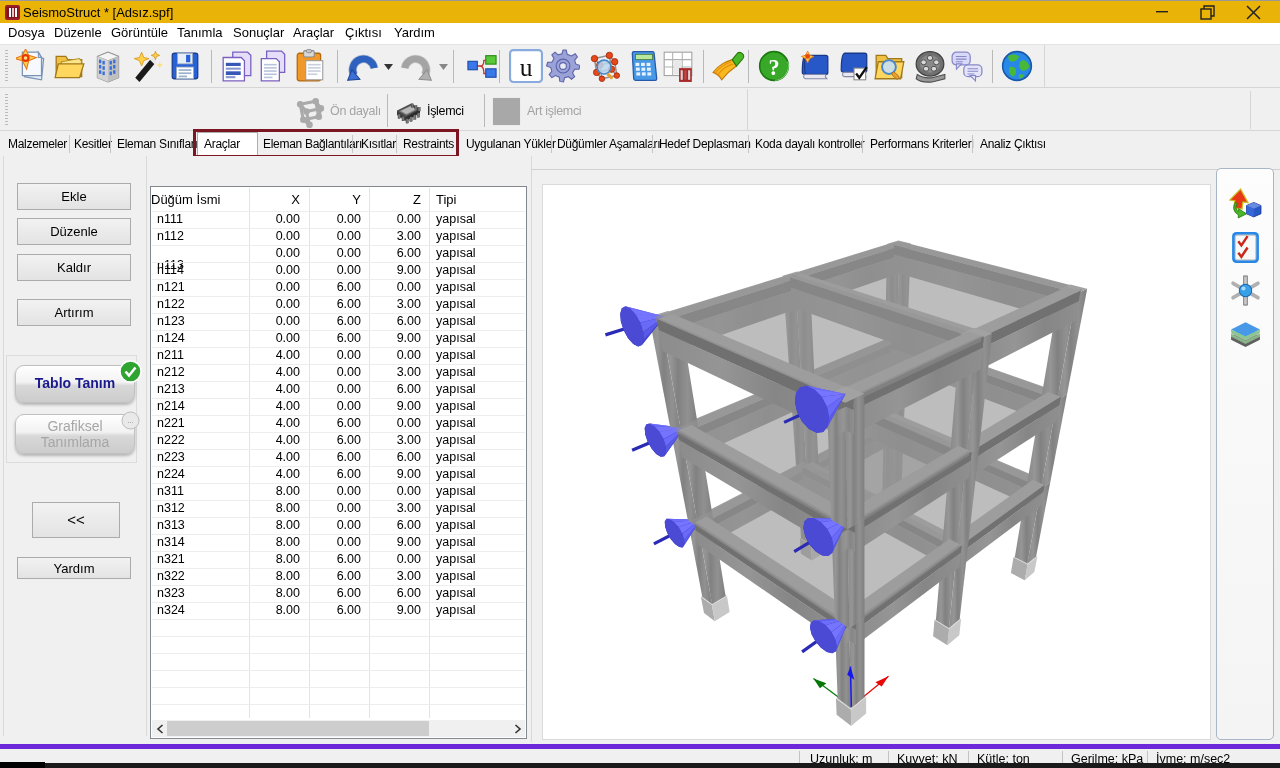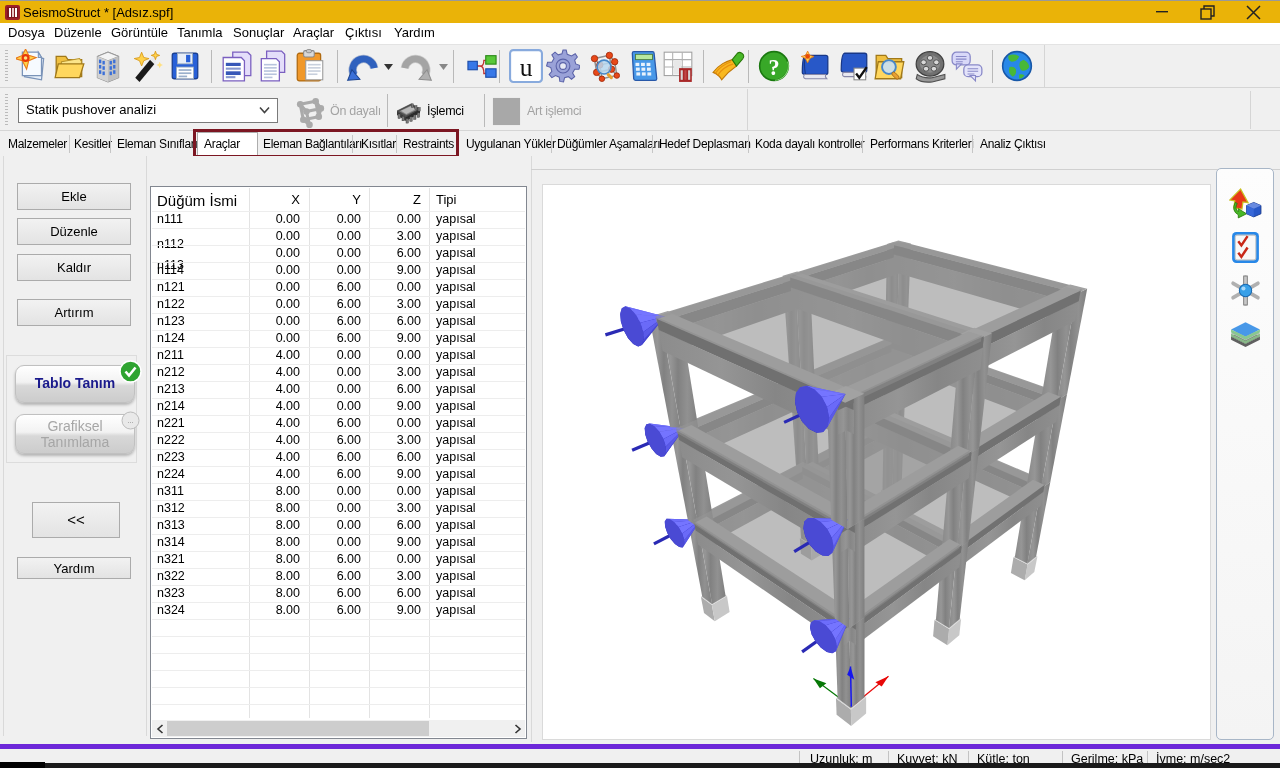--- a/index.html
+++ b/index.html
@@ -300,23 +300,20 @@
 <path d="M8 6 Q14 4 18 7 Q16 12 11 12 Q7 11 8 6 Z" fill="#48b838"></path>
 <path d="M22 10 Q27 12 27.5 17 Q24 22 20 20 Q17 16 19 12 Z" fill="#48b838"></path>
 <path d="M9 17 Q13 16 15 19 Q16 24 12 26 Q7 23 9 17 Z" fill="#48b838"></path>
 <path d="M18 24 Q21 23 23 25 Q21 28 18 28 Z" fill="#48b838"></path>
     </svg>
 <div class="tbsep" style="left:1044px;top:0;height:43px;background:#d5d5d5"></div>
 </div>
 
 <div id="toolbar2">
   <div class="grip" style="top:5px;height:32px"></div>
-  <div id="combo">Statik pushover analizi<svg width="11" height="8" viewBox="0 0 11 8">
-        <path d="M1 1.5 L5.5 6.5 L10 1.5" fill="none" stroke="#444" stroke-width="1.6"></path>
-      </svg></div>
   <svg class="abs" style="left:293px;top:6px" width="33" height="33" viewBox="0 0 32 32">
       <g stroke="#aaaaaa" stroke-width="3" fill="none">
         <path d="M7 9 L22 6 L27 13 L13 16 Z M7 9 L10 24 L25 21 L27 13 M22 6 L25 21 M13 16 L16 29 M10 24 L16 29"></path>
       </g>
 <g fill="#aaaaaa">
         <circle cx="7" cy="9" r="3.2"></circle>
         <circle cx="22" cy="6" r="3.2"></circle>
         <circle cx="27" cy="13" r="3.2"></circle>
         <circle cx="13" cy="16" r="3.2"></circle>
         <circle cx="10" cy="24" r="3.2"></circle>
@@ -402,37 +399,37 @@
   <div class="glossy" style="left:15px;top:258px;width:120px;height:40px"></div>
   <div class="abs" style="left:15px;top:262px;width:120px;text-align:center;font-size:14px;color:#a6a6a6">Grafiksel<br>Tanımlama</div>
   <svg class="abs" style="left:121px;top:255px" width="19" height="19" viewBox="0 0 19 19">
       <circle cx="9.5" cy="9.5" r="8.5" fill="#e9e9e9" stroke="#bbb" stroke-width="1"></circle>
       <text x="9.5" y="12" font-size="8" text-anchor="middle" fill="#888">...</text>
     </svg>
   <div class="btn" style="left:32px;top:346px;width:88px;height:36px;font-size:15px;padding-top:8px">&lt;&lt;</div>
   <div class="btn" style="top:401px;height:22px;padding-top:3px">Yardım</div>
 
   <div id="tablewrap">
-    <div class="cell" style="left:6px;top:5px;font-size:15px">Düğüm İsmi</div>
+    <div class="cell" style="left:0;top:5px;font-size:13px">Düğüm İsmi</div>
 <div class="cell num" style="left:89px;top:5px;width:60px;font-size:13px">X</div>
 <div class="cell num" style="left:150px;top:5px;width:60px;font-size:13px">Y</div>
 <div class="cell num" style="left:210px;top:5px;width:60px;font-size:13px">Z</div>
 <div class="cell" style="left:285px;top:5px;font-size:13px">Tipi</div>
 <div class="vline" style="left:98px;height:530px"></div>
 <div class="vline" style="left:158px;height:530px"></div>
 <div class="vline" style="left:218px;height:530px"></div>
 <div class="vline" style="left:278px;height:530px"></div>
 <div class="hline" style="top:24px"></div>
 <div class="cell" style="left:6px;top:25px">n111</div>
 <div class="cell num" style="left:89px;top:25px;width:60px">0.00</div>
 <div class="cell num" style="left:150px;top:25px;width:60px">0.00</div>
 <div class="cell num" style="left:210px;top:25px;width:60px">0.00</div>
 <div class="cell" style="left:285px;top:25px">yapısal</div>
 <div class="hline" style="top:41px"></div>
-<div class="cell" style="left:6px;top:50px">n112</div>
+<div class="cell" style="left:6px;top:42px">n112</div>
 <div class="cell num" style="left:89px;top:42px;width:60px">0.00</div>
 <div class="cell num" style="left:150px;top:42px;width:60px">0.00</div>
 <div class="cell num" style="left:210px;top:42px;width:60px">3.00</div>
 <div class="cell" style="left:285px;top:42px">yapısal</div>
 <div class="hline" style="top:58px"></div>
 <div class="cell" style="left:6px;top:71px">n113</div>
 <div class="cell num" style="left:89px;top:59px;width:60px">0.00</div>
 <div class="cell num" style="left:150px;top:59px;width:60px">0.00</div>
 <div class="cell num" style="left:210px;top:59px;width:60px">6.00</div>
 <div class="cell" style="left:285px;top:59px">yapısal</div>

